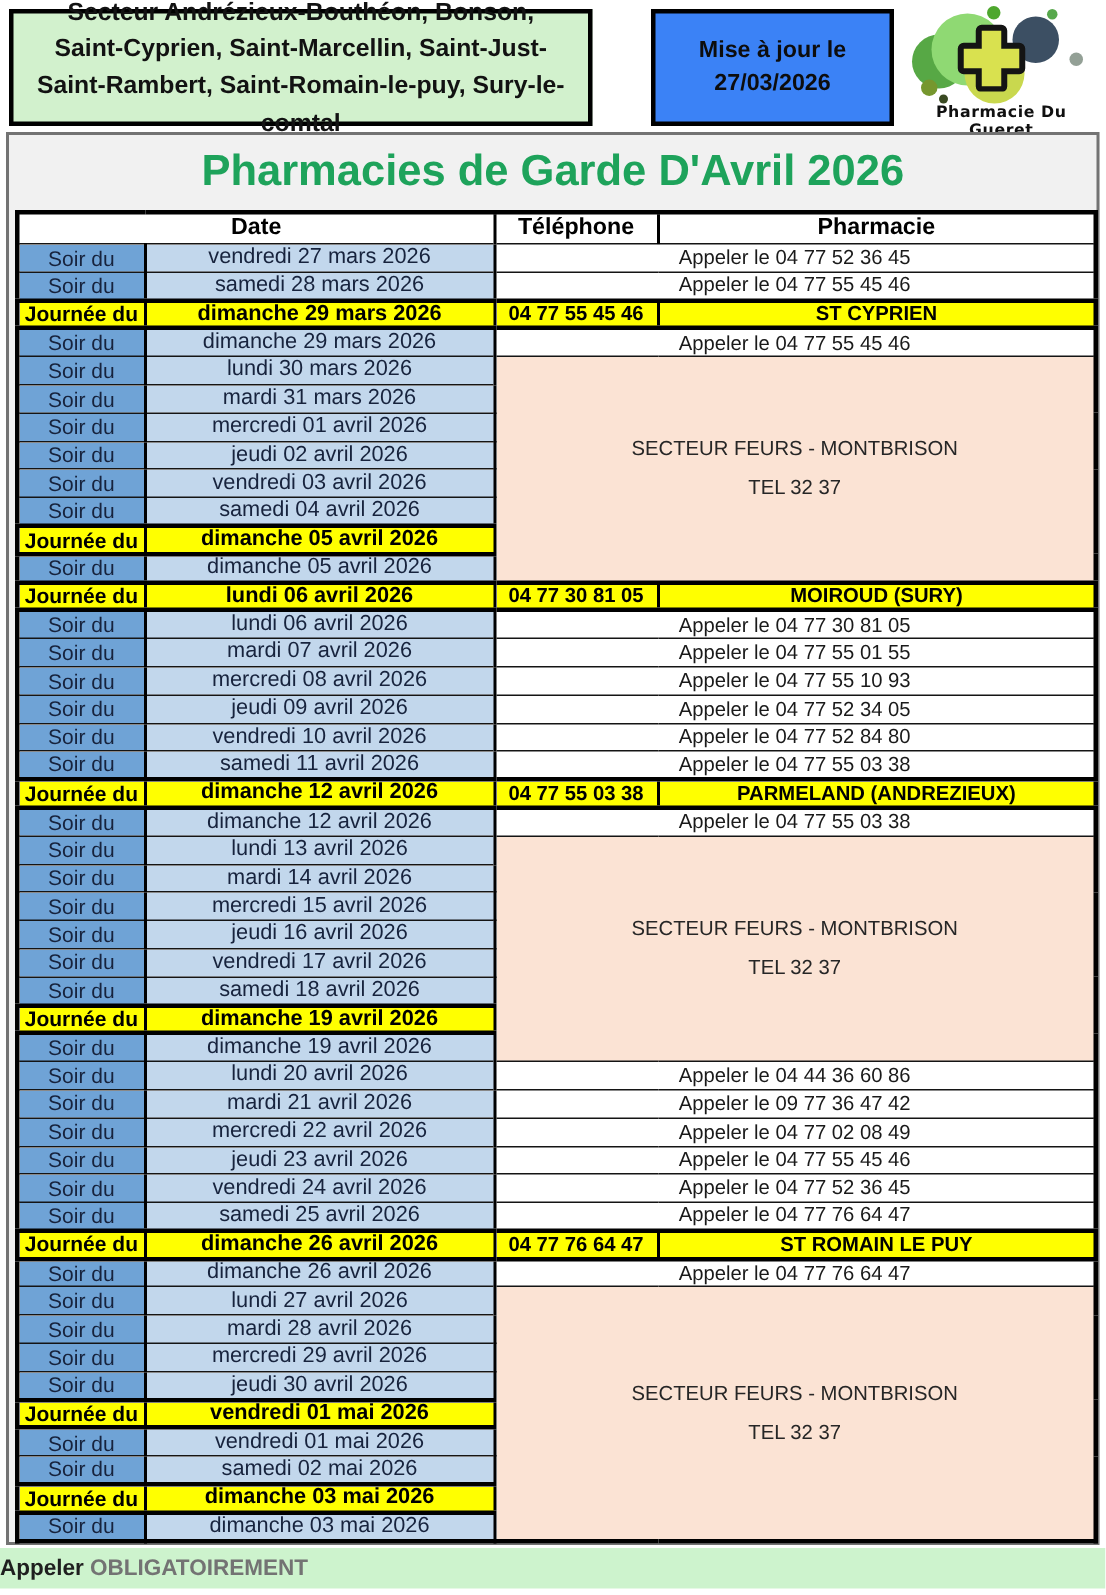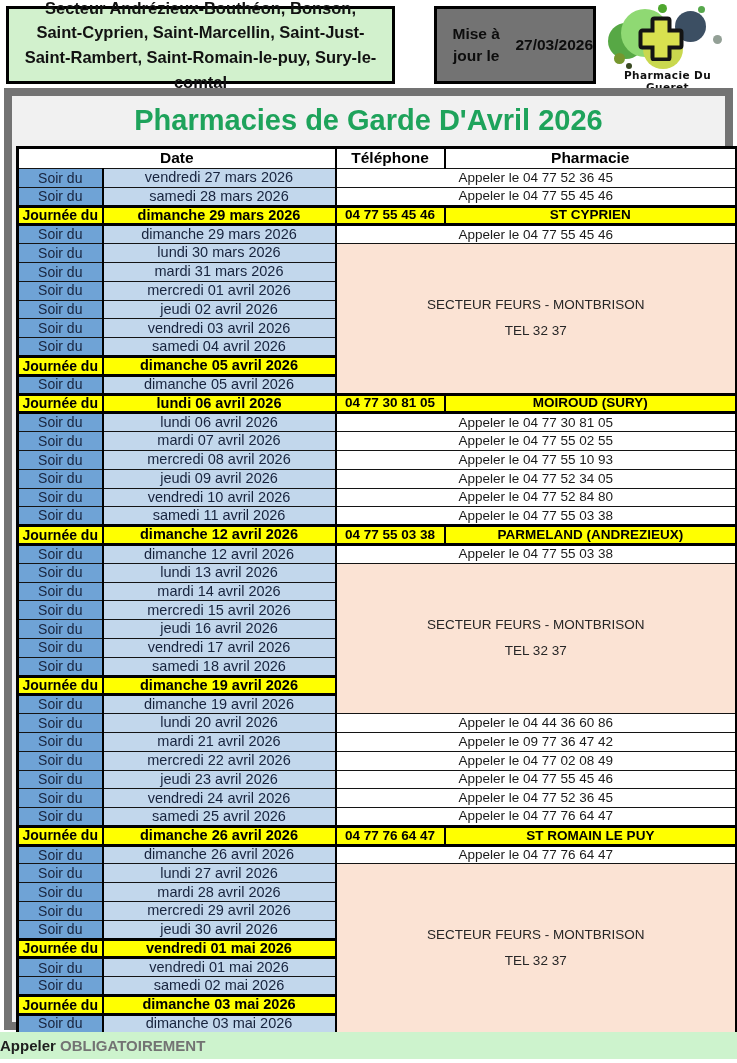--- a/index.html
+++ b/index.html
@@ -9,22 +9,22 @@
   }
   
   .sector-box{
     position:absolute;left:6px;top:6px;width:389px;height:78px;box-sizing:border-box;
     background:#d2f1cd;border:3px solid #000;
     display:flex;align-items:center;justify-content:center;text-align:center;
     font-weight:bold;font-size:16.5px;line-height:1.5;color:#121212;padding:0 14px;
   }
   .update-box{
     position:absolute;left:434px;top:6px;width:162px;height:78px;box-sizing:border-box;
-    background:#737373;border:3px solid #000;
-    display:flex;align-items:center;justify-content:center;
+    background:#3b82f6;border:3px solid #000;
+    display:flex;flex-direction:column;align-items:center;justify-content:center;
     font-weight:bold;font-size:15.5px;line-height:1.45;color:#0d0d0d;text-align:center;
   }
   .logo-box{position:absolute;left:601px;top:3px;width:133px;height:84px;background:#fff;}
   .logo-canvas{position:absolute;left:0;top:0;width:133px;height:66px;}
   .dot{position:absolute;border-radius:50%;}
   .c-biglight{left:20px;top:6px;width:48px;height:48px;background:#8fd973;}
   .c-green{left:7px;top:20px;width:36px;height:36px;background:#57a845;}
   .c-navy{left:74px;top:8px;width:31px;height:31px;background:#3c4f63;}
   .c-yellowgreen{left:42px;top:26px;width:40px;height:40px;background:#c9d84e;}
   .c-olive{left:13px;top:50px;width:11px;height:11px;background:#76972e;}
@@ -34,21 +34,21 @@
   .c-topdot2{left:97px;top:3px;width:7px;height:7px;background:#57a84c;}
   .cross-svg{position:absolute;left:36px;top:10px;}
   .logo-text{
     position:absolute;left:0;top:66px;width:133px;text-align:center;
     font-family:"DejaVu Sans", sans-serif;font-size:10.5px;font-weight:bold;color:#101010;
     letter-spacing:0.4px;
   }
   
   .content-box{
     position:absolute;left:4px;top:88px;width:729px;height:942px;box-sizing:border-box;
-    background:#f1f1f1;border:8px solid #737373;
+    background:#f1f1f1;border:2px solid #737373;
   }
   .page-title{
     position:absolute;left:0;top:8px;width:100%;text-align:center;
     font-size:29px;font-weight:bold;color:#1ea35b;
   }
   
   table.garde{
     position:absolute;left:4px;top:50px;width:719px;table-layout:fixed;
     border-collapse:collapse;background:#ffffff;border:3px solid #000;
   }
@@ -190,21 +190,21 @@
           <td class="pharmacy-cell">MOIROUD (SURY)</td>
         </tr>
         <tr class="soir">
           <td class="period-cell">Soir du</td>
           <td class="date-cell">lundi 06 avril 2026</td>
           <td class="call-cell" colspan="2">Appeler le 04 77 30 81 05</td>
         </tr>
         <tr class="soir">
           <td class="period-cell">Soir du</td>
           <td class="date-cell">mardi 07 avril 2026</td>
-          <td class="call-cell" colspan="2">Appeler le 04 77 55 02 55</td>
+          <td class="call-cell" colspan="2">Appeler le 04 77 55 01 55</td>
         </tr>
         <tr class="soir">
           <td class="period-cell">Soir du</td>
           <td class="date-cell">mercredi 08 avril 2026</td>
           <td class="call-cell" colspan="2">Appeler le 04 77 55 10 93</td>
         </tr>
         <tr class="soir">
           <td class="period-cell">Soir du</td>
           <td class="date-cell">jeudi 09 avril 2026</td>
           <td class="call-cell" colspan="2">Appeler le 04 77 52 34 05</td>

